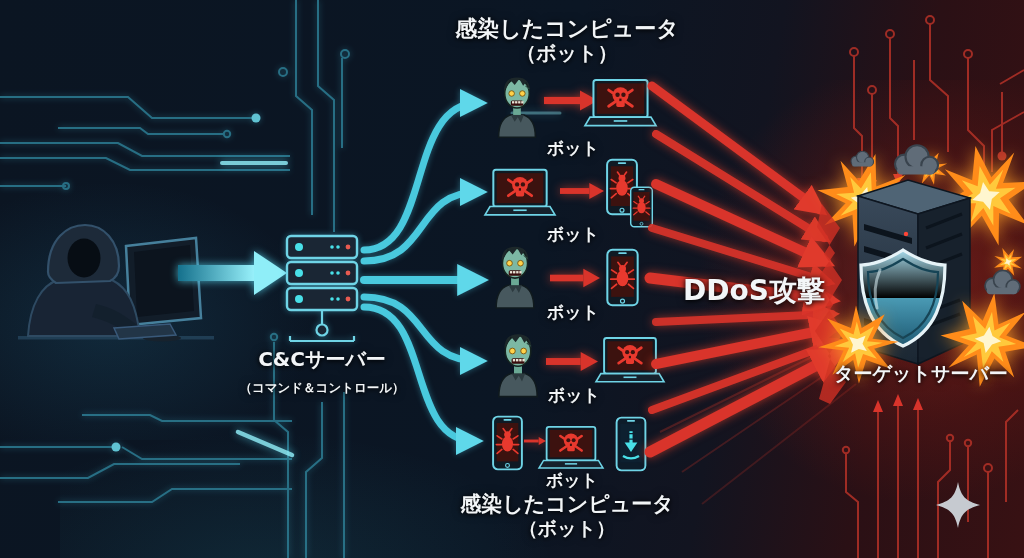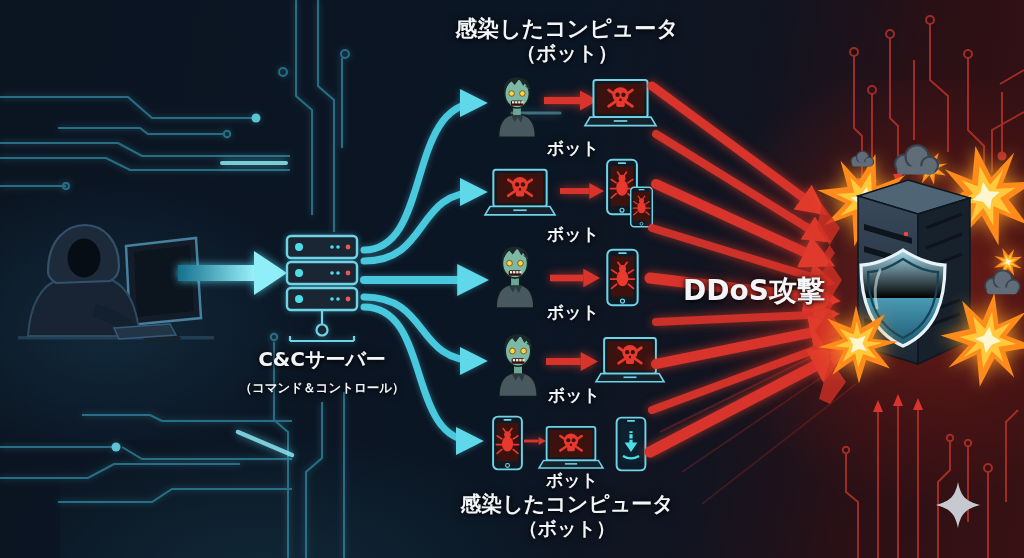--- a/index.html
+++ b/index.html
@@ -362,18 +362,19 @@
   </div>
 
   <div class="lbl" style="left:523px;top:138px;width:100px;font-size:17px;">ボット</div>
   <div class="lbl" style="left:523px;top:224px;width:100px;font-size:17px;">ボット</div>
   <div class="lbl" style="left:523px;top:302px;width:100px;font-size:17px;">ボット</div>
   <div class="lbl" style="left:524px;top:385px;width:100px;font-size:17px;">ボット</div>
   <div class="lbl" style="left:522px;top:470px;width:100px;font-size:17px;">ボット</div>
 
   <div class="lbl" style="left:683px;top:251px;width:110px;font-size:28px;margin-top:23px;">DDoS攻撃</div>
 
+  <div class="lbl" style="left:828px;top:362px;width:186px;font-size:19px;">ターゲットサーバー</div>
 
   <div class="lbl" style="left:417px;top:492px;width:300px;font-size:21px;">
     <div>感染したコンピュータ</div>
     <div style="font-size:19px;">（ボット）</div>
   </div>
 </div>
 
 </body></html>

